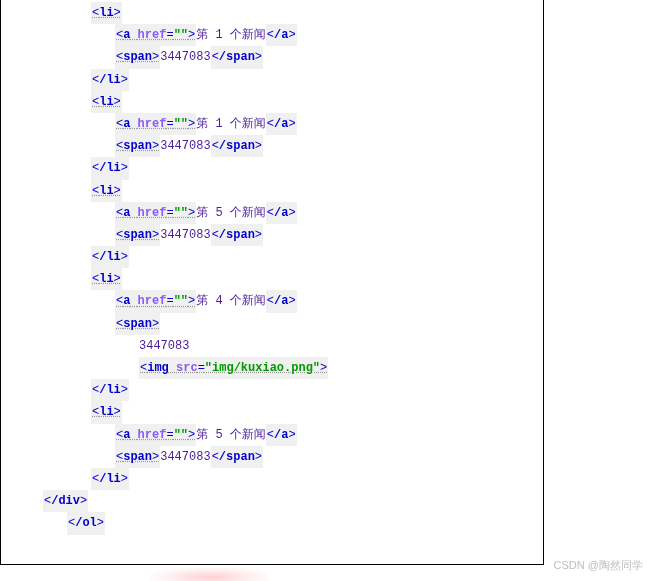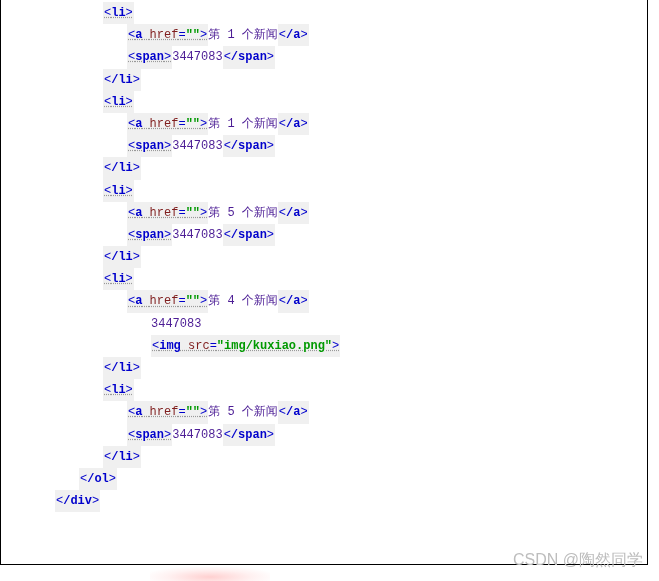--- a/index.html
+++ b/index.html
@@ -10,52 +10,52 @@
     line-height: 1.85;
     color: #000;
     position: relative;
     width: 659px;
     height: 581px;
     overflow: hidden;
   }
   .frame {
     border: 1px solid #000;
     border-top: none;
-    width: 648px;
+    width: 544px;
     height: 565px;
-    padding: 2px 0 0 12px;
+    padding: 2px 0 0 0;
   }
   .code {
     padding-left: 0;
   }
   .ln { white-space: pre; }
   .indent { display: inline-block; }
   .i1 { width: 18px; }
   .i2 { width: 42px; }
   .i3 { width: 66px; }
   .i4 { width: 90px; }
   .i5 { width: 114px; }
   .i6 { width: 138px; }
   .hl {
     background: #f0f0f0;
     display: inline-block;
     padding: 0 1px;
   }
   .hl2 { text-decoration: underline dotted #999; }
   .p { color: #0000cc; }
   .tag { color: #0000cc; font-weight: bold; }
-  .attr { color: #7f1d1d; font-weight: normal; }
+  .attr { color: #8b5cf6; font-weight: bold; }
   .val { color: #009900; font-weight: bold; }
   .txt { color: #4c1d95; }
   .watermark {
     position: absolute;
     right: 16px;
     bottom: 6px;
     color: #bdbdbd;
-    font-size: 16px;
+    font-size: 11px;
     font-family: Arial, sans-serif;
     z-index: 2;
   }
   .smudge {
     position: absolute;
     left: 150px;
     bottom: -6px;
     width: 120px;
     height: 20px;
     background: radial-gradient(ellipse at center, rgba(255,120,120,0.35) 0%, rgba(255,120,120,0.1) 50%, rgba(255,120,120,0) 80%);
@@ -89,39 +89,40 @@
 <div class="ln"><span class="indent i5"></span><span class="hl hl2"><span class="p">&lt;</span><span class="tag">a</span> <span class="attr">href</span><span class="p">=</span><span class="val">""</span><span class="p">&gt;</span></span><span class="txt">第 5 个新闻</span><span class="hl"><span class="p">&lt;</span><span class="tag">/a</span><span class="p">&gt;</span></span></div>
 
 <div class="ln"><span class="indent i5"></span><span class="hl hl2"><span class="p">&lt;</span><span class="tag">span</span><span class="p">&gt;</span></span><span class="txt">3447083</span><span class="hl"><span class="p">&lt;</span><span class="tag">/span</span><span class="p">&gt;</span></span></div>
 
 <div class="ln"><span class="indent i4"></span><span class="hl"><span class="p">&lt;</span><span class="tag">/li</span><span class="p">&gt;</span></span></div>
 
 <div class="ln"><span class="indent i4"></span><span class="hl hl2"><span class="p">&lt;</span><span class="tag">li</span><span class="p">&gt;</span></span></div>
 
 <div class="ln"><span class="indent i5"></span><span class="hl hl2"><span class="p">&lt;</span><span class="tag">a</span> <span class="attr">href</span><span class="p">=</span><span class="val">""</span><span class="p">&gt;</span></span><span class="txt">第 4 个新闻</span><span class="hl"><span class="p">&lt;</span><span class="tag">/a</span><span class="p">&gt;</span></span></div>
 
+<div class="ln"><span class="indent i5"></span><span class="hl hl2"><span class="p">&lt;</span><span class="tag">span</span><span class="p">&gt;</span></span></div>
 
 <div class="ln"><span class="indent i6"></span><span class="txt">3447083</span></div>
 
 <div class="ln"><span class="indent i6"></span><span class="hl hl2"><span class="p">&lt;</span><span class="tag">img</span> <span class="attr">src</span><span class="p">=</span><span class="val">"img/kuxiao.png"</span><span class="p">&gt;</span></span></div>
 
 
 <div class="ln"><span class="indent i4"></span><span class="hl"><span class="p">&lt;</span><span class="tag">/li</span><span class="p">&gt;</span></span></div>
 
 <div class="ln"><span class="indent i4"></span><span class="hl hl2"><span class="p">&lt;</span><span class="tag">li</span><span class="p">&gt;</span></span></div>
 
 <div class="ln"><span class="indent i5"></span><span class="hl hl2"><span class="p">&lt;</span><span class="tag">a</span> <span class="attr">href</span><span class="p">=</span><span class="val">""</span><span class="p">&gt;</span></span><span class="txt">第 5 个新闻</span><span class="hl"><span class="p">&lt;</span><span class="tag">/a</span><span class="p">&gt;</span></span></div>
 
 <div class="ln"><span class="indent i5"></span><span class="hl hl2"><span class="p">&lt;</span><span class="tag">span</span><span class="p">&gt;</span></span><span class="txt">3447083</span><span class="hl"><span class="p">&lt;</span><span class="tag">/span</span><span class="p">&gt;</span></span></div>
 
 <div class="ln"><span class="indent i4"></span><span class="hl"><span class="p">&lt;</span><span class="tag">/li</span><span class="p">&gt;</span></span></div>
 
+<div class="ln"><span class="indent i2"></span><span class="hl"><span class="p">&lt;</span><span class="tag">/div</span><span class="p">&gt;</span></span></div>
+
 <div class="ln"><span class="indent i3"></span><span class="hl"><span class="p">&lt;</span><span class="tag">/ol</span><span class="p">&gt;</span></span></div>
-
-<div class="ln"><span class="indent i2"></span><span class="hl"><span class="p">&lt;</span><span class="tag">/div</span><span class="p">&gt;</span></span></div>
 
 
 <div class="ln"><span class="indent i1"></span><span class="hl"></span></div>
 
 </div>
 </div>
 
 <div class="smudge"></div>
 <div class="watermark">CSDN @陶然同学</div>
 

